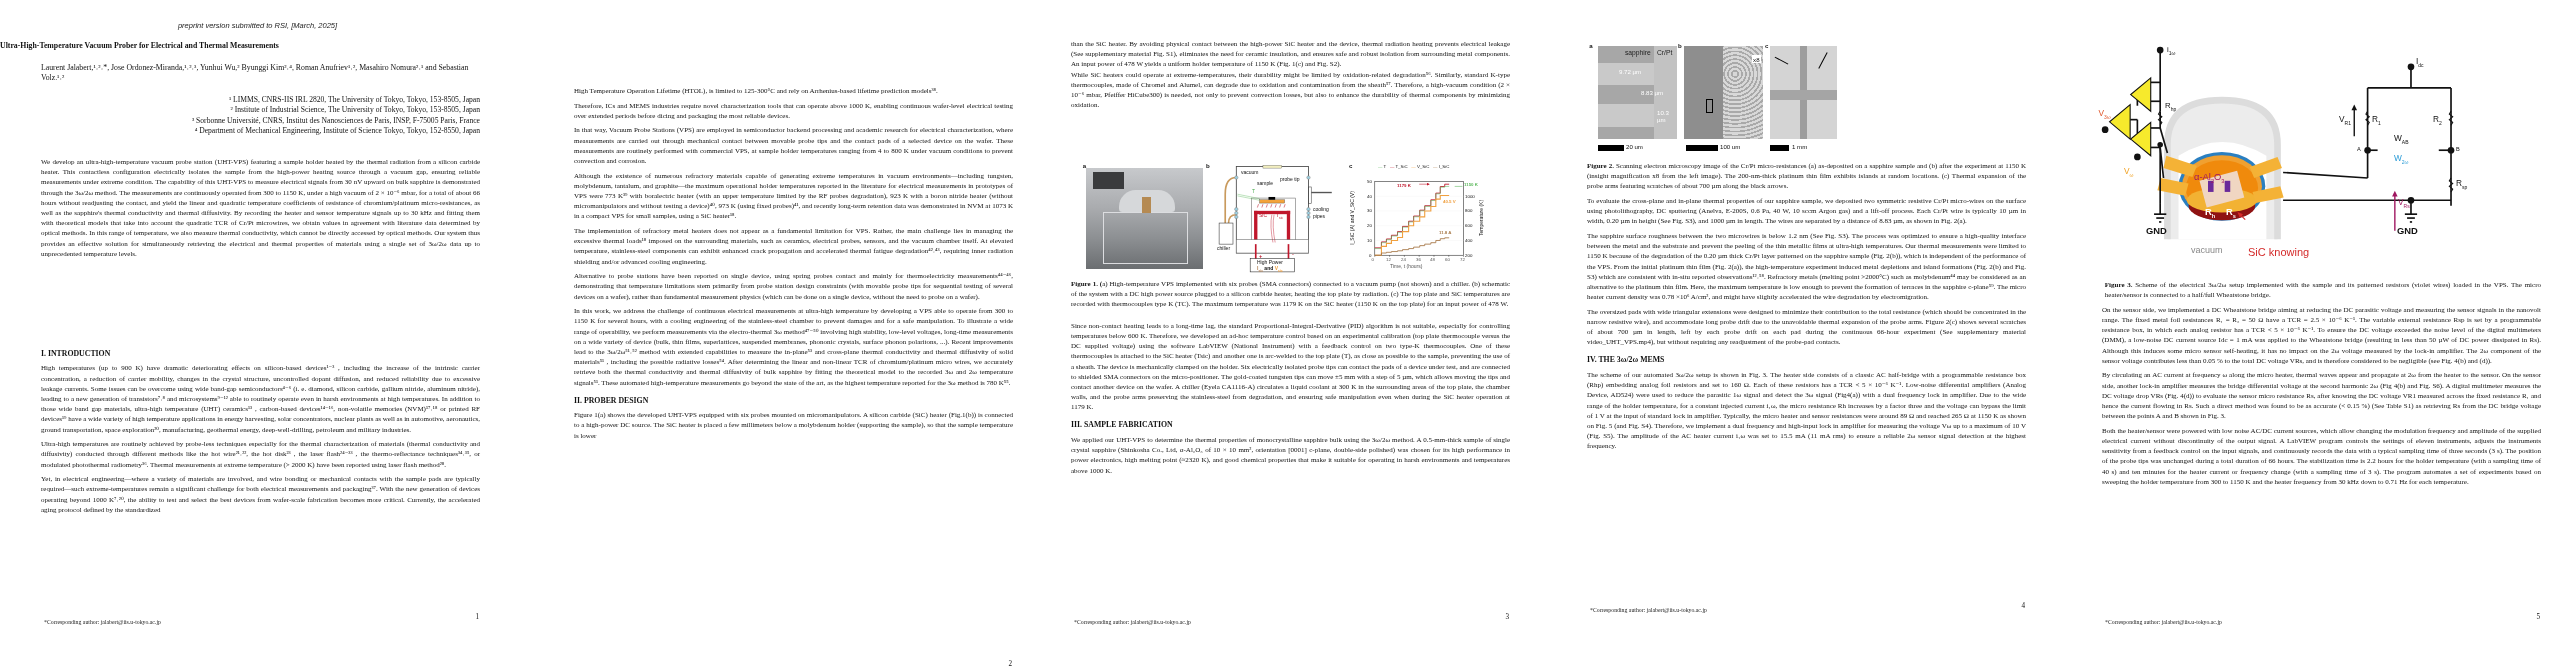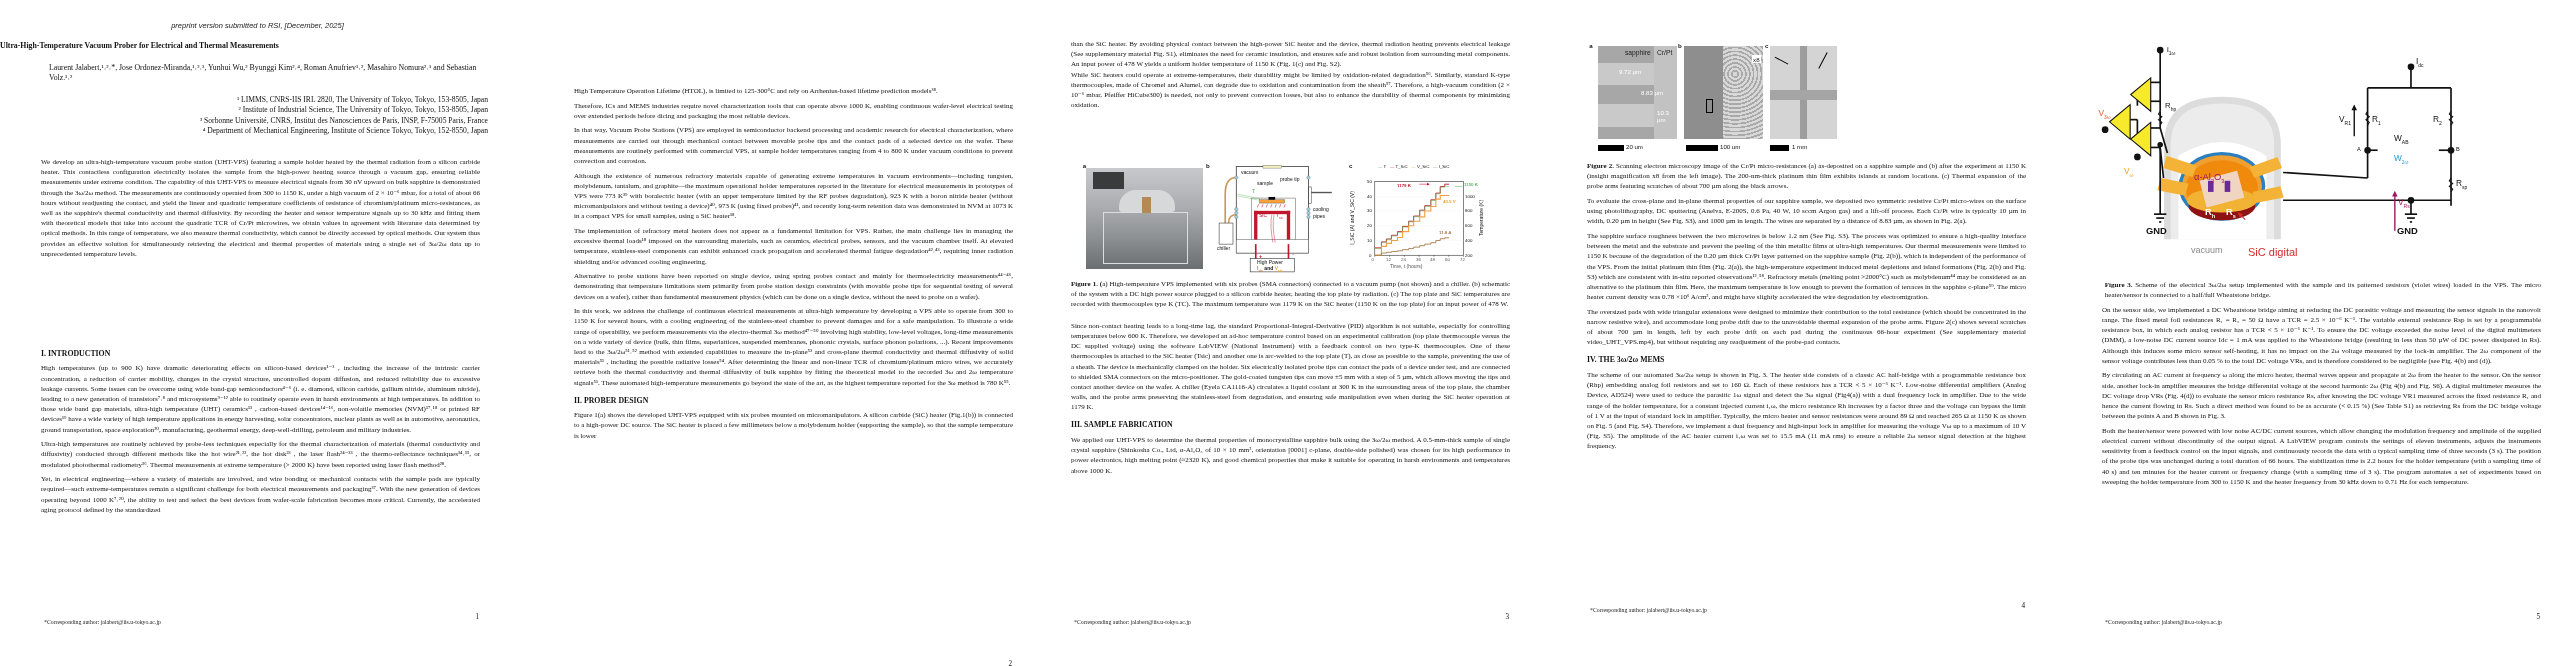--- a/index.html
+++ b/index.html
@@ -17,23 +17,23 @@
   .pagenum{position:absolute;right:36px;font-size:7.2px;}
   .fig-caption{font-size:7px;line-height:10.2px;text-align:justify;margin:0 0 4.4px 0;}
   .fig-caption b{font-weight:bold;}
   .panel-label{position:absolute;font-family:"Liberation Sans","DejaVu Sans",sans-serif;font-size:6.1px;font-weight:bold;}
   .sans{font-family:"Liberation Sans","DejaVu Sans",sans-serif;}
 </style>
 </head>
 <body>
 
 <div class="page" style="left:0;">
-  <div class="preprint">preprint version submitted to RSI, [December, 2025]</div>
+  <div class="preprint">preprint version submitted to RSI, [March, 2025]</div>
   <div class="title">Ultra-High-Temperature Vacuum Prober for Electrical and Thermal Measurements</div>
-  <div class="pbody" style="top:63px;margin-left:8px;">
+  <div class="pbody" style="top:63px;">
     <p class="authors">Laurent Jalabert,¹˒²˒*, Jose Ordonez-Miranda,¹˒²˒³, Yunhui Wu,² Byunggi Kim²˒⁴, Roman Anufriev¹˒², Masahiro Nomura²˒¹ and Sebastian Volz.¹˒²</p>
     <div class="affils">
       <div>¹ LIMMS, CNRS-IIS IRL 2820, The University of Tokyo, Tokyo, 153-8505, Japan</div>
       <div>² Institute of Industrial Science, The University of Tokyo, Tokyo, 153-8505, Japan</div>
       <div>³ Sorbonne Université, CNRS, Institut des Nanosciences de Paris, INSP, F-75005 Paris, France</div>
       <div>⁴ Department of Mechanical Engineering, Institute of Science Tokyo, Tokyo, 152-8550, Japan</div>
     </div>
   </div>
   <div class="pbody" style="top:157px;">
     <p class="para">We develop an ultra-high-temperature vacuum probe station (UHT-VPS) featuring a sample holder heated by the thermal radiation from a silicon carbide heater. This contactless configuration electrically isolates the sample from the high-power heating source through a vacuum gap, ensuring reliable measurements under extreme condition. The capability of this UHT-VPS to measure electrical signals from 30 nV upward on bulk sapphire is demonstrated through the 3ω/2ω method. The measurements are continuously operated from 300 to 1150 K, under a high vacuum of 2 × 10⁻⁶ mbar, for a total of about 66 hours without readjusting the contact, and yield the linear and quadratic temperature coefficients of resistance of chromium/platinum micro-resistances, as well as the sapphire's thermal conductivity and thermal diffusivity. By recording the heater and sensor temperature signals up to 30 kHz and fitting them with theoretical models that take into account the quadratic TCR of Cr/Pt microwires, we obtain values in agreement with literature data determined by optical methods. In this range of temperature, we also measure thermal conductivity, which cannot be directly accessed by optical methods. Our system thus provides an effective solution for simultaneously retrieving the electrical and thermal properties of materials using a single set of 3ω/2ω data up to unprecedented temperature levels.</p>
@@ -354,21 +354,21 @@
     <span class="sans" style="position:absolute;left:263px;top:107px;font-size:5.6px;">A</span>
     <span class="sans" style="position:absolute;left:362px;top:107px;font-size:5.6px;">B</span>
     <div class="sans" style="position:absolute;left:304px;top:158px;font-size:8.3px;color:#a01660;"><span>V</span><sub style="font-size:5px;">Rs</sub></div>
     <div class="sans" style="position:absolute;left:362px;top:139px;font-size:8.3px;"><span>R</span><sub style="font-size:5px;">sp</sub></div>
     <div class="sans" style="position:absolute;left:100px;top:132px;font-size:9.4px;color:#a01660;"><span>α-Al</span><sub style="font-size:5.6px;">2</sub><span>O</span><sub style="font-size:5.6px;">3</sub></div>
     <div class="sans" style="position:absolute;left:111px;top:167px;font-size:9.4px;color:#fff;font-weight:bold;"><span>R</span><sub style="font-size:5.6px;">h</sub></div>
     <div class="sans" style="position:absolute;left:132px;top:167px;font-size:9.4px;color:#fff;font-weight:bold;"><span>R</span><sub style="font-size:5.6px;">s</sub></div>
     <span class="sans" style="position:absolute;left:52px;top:186px;font-size:9.4px;font-weight:bold;">GND</span>
     <span class="sans" style="position:absolute;left:303px;top:186px;font-size:9.4px;font-weight:bold;">GND</span>
     <span class="sans" style="position:absolute;left:97px;top:206px;font-size:9px;color:#888;">vacuum</span>
-    <span class="sans" style="position:absolute;left:154px;top:207px;font-size:11px;color:#d42a2a;">SiC digital</span>
+    <span class="sans" style="position:absolute;left:154px;top:207px;font-size:11px;color:#d42a2a;">SiC knowing</span>
   </div>
 
   <div class="pbody" style="top:280px;">
     <p class="fig-caption" style="margin-left:2.8px;"><b>Figure 3.</b><span> Scheme of the electrical 3ω/2ω setup implemented with the sample and its patterned resistors (violet wires) loaded in the VPS. The micro heater/sensor is connected to a half/full Wheatstone bridge.</span></p>
     <p class="para">On the sensor side, we implemented a DC Wheatstone bridge aiming at reducing the DC parasitic voltage and measuring the sensor signals in the nanovolt range. The fixed metal foil resistances R₁ = R₂ = 50 Ω have a TCR = 2.5 × 10⁻⁶ K⁻¹. The variable external resistance Rsp is set by a programmable resistance box, in which each analog resistor has a TCR &lt; 5 × 10⁻⁶ K⁻¹. To ensure the DC voltage exceeded the noise level of the digital multimeters (DMM), a low-noise DC current source Idc = 1 mA was applied to the Wheatstone bridge (resulting in less than 50 µW of DC power dissipated in Rs). Although this induces some micro sensor self-heating, it has no impact on the 2ω voltage measured by the lock-in amplifier. The 2ω component of the sensor voltage contributes less than 0.05 % to the total DC voltage VRs, and is therefore considered to be negligible (see Fig. 4(b) and (d)).</p>
     <p class="para">By circulating an AC current at frequency ω along the micro heater, thermal waves appear and propagate at 2ω from the heater to the sensor. On the sensor side, another lock-in amplifier measures the bridge differential voltage at the second harmonic 2ω (Fig 4(b) and Fig. S6). A digital multimeter measures the DC voltage drop VRs (Fig. 4(d)) to evaluate the sensor micro resistance Rs, after knowing the DC voltage VR1 measured across the fixed resistance R₁ and hence the current flowing in Rs. Such a direct method was found to be as accurate (&lt; 0.15 %) (See Table S1) as retrieving Rs from the DC bridge voltage between the points A and B shown in Fig. 3.</p>
     <p class="para">Both the heater/sensor were powered with low noise AC/DC current sources, which allow changing the modulation frequency and amplitude of the supplied electrical current without discontinuity of the output signal. A LabVIEW program controls the settings of eleven instruments, adjusts the instruments sensitivity from a feedback control on the input signals, and continuously records the data with a typical sampling time of three seconds (3 s). The position of the probe tips was unchanged during a total duration of 66 hours. The stabilization time is 2.2 hours for the holder temperature (with a sampling time of 40 s) and ten minutes for the heater current or frequency change (with a sampling time of 3 s). The program automates a set of experiments based on sweeping the holder temperature from 300 to 1150 K and the heater frequency from 30 kHz down to 0.71 Hz for each temperature.</p>
   </div>
   <div class="pagenum" style="top:613px;">5</div>
   <div class="footnote" style="top:619px;">*Corresponding author:  jalabert@iis.u-tokyo.ac.jp</div>

